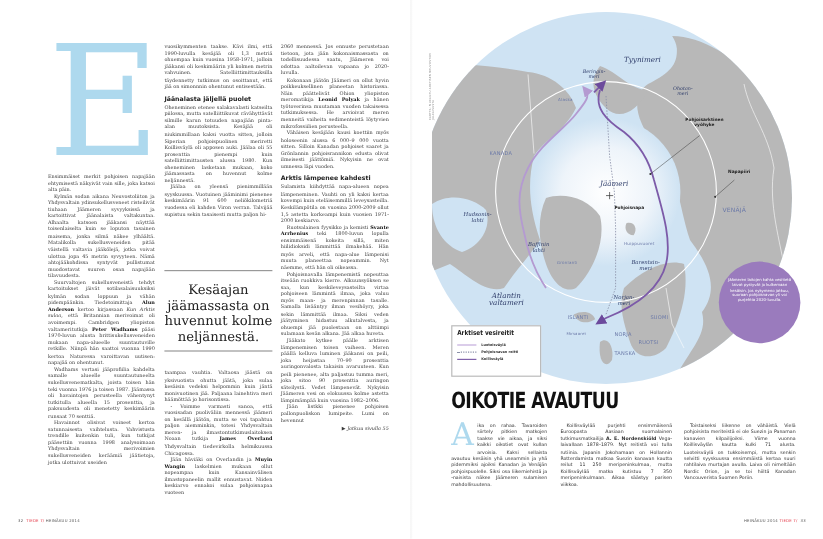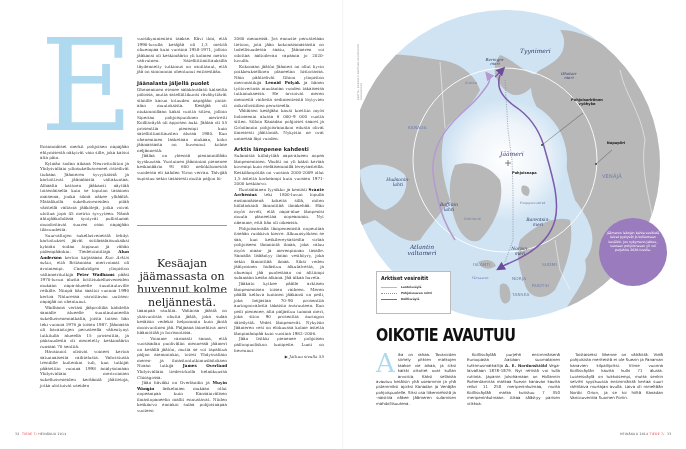--- a/index.html
+++ b/index.html
@@ -19,21 +19,20 @@
     position: absolute; left: 40px; top: 36px; width: 88px; height: 100px;
     font-family: "DejaVu Serif", serif; font-size: 128px; line-height: 100px; color: #aed9ee;
     text-align: center; font-weight: normal;
   }
 
   .pullquote-rule { position: absolute; left: 137px; width: 90px; height: 1px; background: #999; }
   .pullquote {
     position: absolute; left: 137px; top: 235px; width: 90px;
     font-family: "DejaVu Serif", serif; font-size: 11px; line-height: 13px; color: #222;
     text-align: center;
-    margin-top: 22px;
   }
 
   .folio { position: absolute; font-family: "DejaVu Sans", sans-serif; font-size: 3.2px; letter-spacing: 0.2px; color: #555; }
   .folio .brand { color: #e43b4a; }
 
   .credit-vertical {
     position: absolute; left: 357px; top: 38px; width: 3px; height: 62px;
     writing-mode: vertical-rl; transform: rotate(180deg);
     font-family: "DejaVu Sans", sans-serif; font-size: 2.3px; letter-spacing: 0.2px; color: #888;
   }

